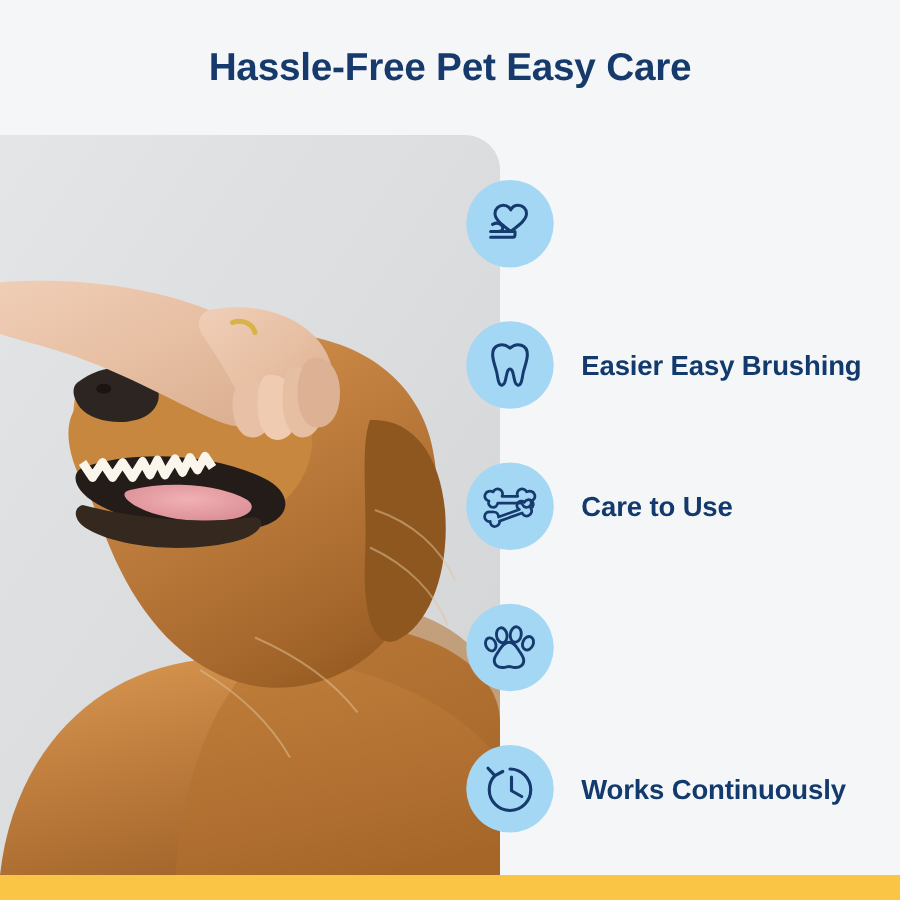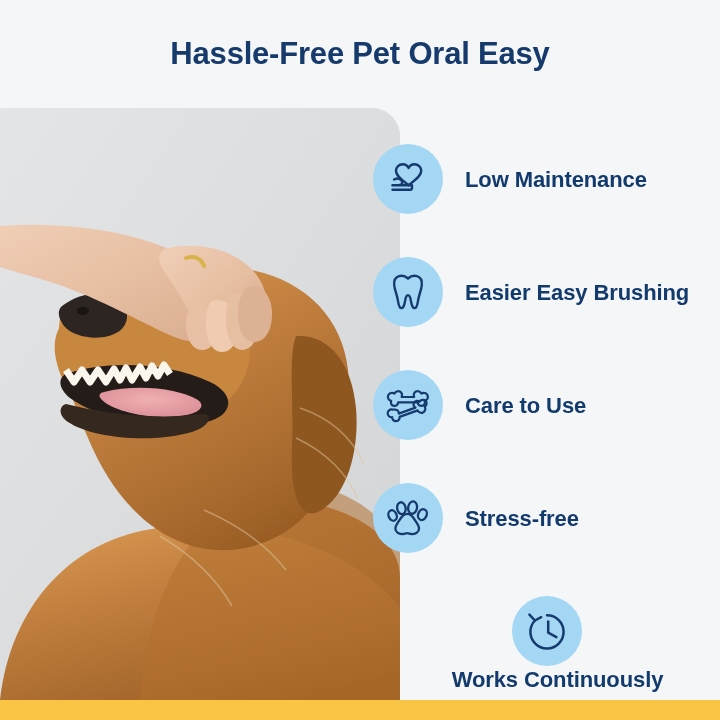--- a/index.html
+++ b/index.html
@@ -61,21 +61,21 @@
     left: 373px;
     width: 347px;
     height: 70px;
     display: flex;
     align-items: center;
   }
   .feature-row.r0 { top: 36px;  }
   .feature-row.r1 { top: 149px; }
   .feature-row.r2 { top: 262px; }
   .feature-row.r3 { top: 375px; }
-  .feature-row.r4 { top: 488px; flex-direction: column; }
+  .feature-row.r4 { top: 488px; }
 
   .icon-circle {
     width: 70px;
     height: 70px;
     border-radius: 50%;
     background: #A3D7F4;
     flex: 0 0 70px;
     display: flex;
     align-items: center;
     justify-content: center;
@@ -98,21 +98,21 @@
     top: 700px;
     width: 720px;
     height: 20px;
     background: #FAC444;
   }
 </style>
 </head>
 <body>
 
 <div class="header">
-  <div class="page-title">Hassle-Free Pet Oral Easy</div>
+  <div class="page-title">Hassle-Free Pet Easy Care</div>
 </div>
 
 <div class="photo-panel">
   <svg class="photo-svg" viewBox="0 0 400 592">
     <defs>
       <linearGradient id="bgGrad" x1="0" y1="0" x2="1" y2="1">
         <stop offset="0%" stop-color="#E4E5E6"></stop>
         <stop offset="55%" stop-color="#DBDCDD"></stop>
         <stop offset="100%" stop-color="#D2D3D4"></stop>
       </linearGradient>
@@ -194,21 +194,20 @@
 
   <div class="feature-row r0">
     <div class="icon-circle">
       <svg width="40" height="38" viewBox="0 0 40 38">
         <path d="M26.5,4.2 C23.8,4.2 21.6,5.9 20.6,7.9 C19.6,5.9 17.4,4.2 14.7,4.2 C11,4.2 8,7.1 8,10.8 C8,16.3 15.3,21 20.6,25.2 C25.9,21 33.2,16.3 33.2,10.8 C33.2,7.1 30.2,4.2 26.5,4.2 Z" fill="none" stroke="#163A6E" stroke-width="2.4" stroke-linejoin="round"></path>
         <path d="M6,19.5 C9,18 12,18.4 13.6,20.6 C15,22.6 14,24.8 11.6,25" fill="none" stroke="#163A6E" stroke-width="2.4" stroke-linecap="round"></path>
         <path d="M4.5,25.2 L22.5,25.2" fill="none" stroke="#163A6E" stroke-width="2.4" stroke-linecap="round"></path>
         <path d="M4.5,29.8 L22.5,29.8 C23.6,29.8 24,28.8 24,27.6 L24,25.2" fill="none" stroke="#163A6E" stroke-width="2.4" stroke-linecap="round" stroke-linejoin="round"></path>
       </svg>
     </div>
-    <div class="feature-label">Low Maintenance</div>
   </div>
 
   <div class="feature-row r1">
     <div class="icon-circle">
       <svg width="36" height="40" viewBox="0 0 36 40">
         <path d="M18,6.5 C15.5,4.2 12,3.2 9,4.2 C5.6,5.3 3.8,8.6 4.2,13 C4.6,17.4 6.4,21.6 7.4,26 C8.2,29.6 8.4,33.4 9.8,35.2 C11,36.8 13,36.2 13.8,34 C14.8,31.2 15.2,27.4 16,25.2 C16.5,23.8 17.2,23.1 18,23.1 C18.8,23.1 19.5,23.8 20,25.2 C20.8,27.4 21.2,31.2 22.2,34 C23,36.2 25,36.8 26.2,35.2 C27.6,33.4 27.8,29.6 28.6,26 C29.6,21.6 31.4,17.4 31.8,13 C32.2,8.6 30.4,5.3 27,4.2 C24,3.2 20.5,4.2 18,6.5 Z" fill="none" stroke="#163A6E" stroke-width="2.4" stroke-linejoin="round"></path>
       </svg>
     </div>
     <div class="feature-label">Easier Easy Brushing</div>
   </div>
@@ -228,21 +227,20 @@
   <div class="feature-row r3">
     <div class="icon-circle">
       <svg width="42" height="40" viewBox="0 0 42 40">
         <ellipse cx="5.6" cy="17.5" rx="4.0" ry="5.4" transform="rotate(-22 5.6 17.5)" fill="none" stroke="#163A6E" stroke-width="2.3"></ellipse>
         <ellipse cx="14.4" cy="10.2" rx="4.2" ry="6.0" transform="rotate(-10 14.4 10.2)" fill="none" stroke="#163A6E" stroke-width="2.3"></ellipse>
         <ellipse cx="25.6" cy="9.6" rx="4.4" ry="6.2" transform="rotate(9 25.6 9.6)" fill="none" stroke="#163A6E" stroke-width="2.3"></ellipse>
         <ellipse cx="35.4" cy="16.6" rx="4.2" ry="5.6" transform="rotate(23 35.4 16.6)" fill="none" stroke="#163A6E" stroke-width="2.3"></ellipse>
         <path d="M20.4,15.8 C23.6,15.8 25.8,18.6 27.6,21.6 C29.4,24.6 32,27.2 32,30.4 C32,34 28.8,36.4 24.8,36 C22.6,35.8 21.4,35.2 20.2,35.2 C19,35.2 17.8,35.8 15.6,36 C11.6,36.4 8.4,34 8.4,30.4 C8.4,27.2 11,24.6 12.8,21.6 C14.6,18.6 17.2,15.8 20.4,15.8 Z" fill="none" stroke="#163A6E" stroke-width="2.3" stroke-linejoin="round"></path>
       </svg>
     </div>
-    <div class="feature-label">Stress-free</div>
   </div>
 
   <div class="feature-row r4">
     <div class="icon-circle">
       <svg width="42" height="40" viewBox="0 0 42 40">
         <path d="M21,4.2 C30.2,4.2 37.6,11.6 37.6,20.8 C37.6,30 30.2,37.4 21,37.4 C11.8,37.4 4.4,30 4.4,20.8 C4.4,16.4 6.1,12.5 8.9,9.5" fill="none" stroke="#163A6E" stroke-width="2.5" stroke-linecap="round"></path>
         <path d="M3.4,3.6 L8.9,9.5 L15.2,6.2" fill="none" stroke="#163A6E" stroke-width="2.5" stroke-linecap="round" stroke-linejoin="round"></path>
         <path d="M22.2,10.6 L22.2,21.6 L30.4,26.2" fill="none" stroke="#163A6E" stroke-width="2.5" stroke-linecap="round" stroke-linejoin="round"></path>
       </svg>
     </div>

